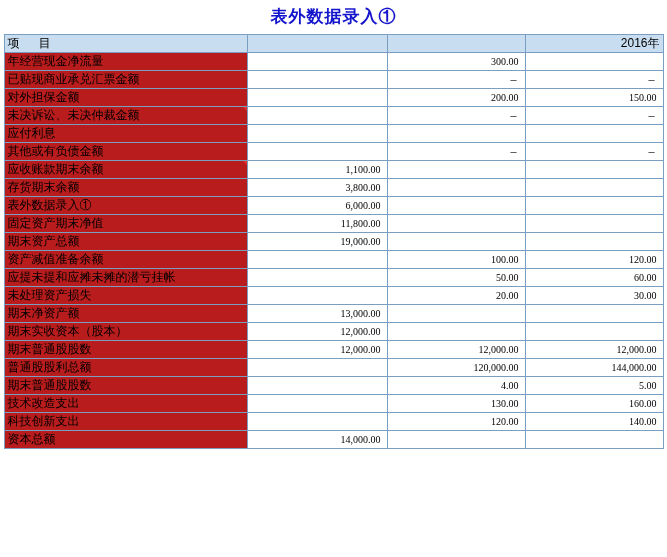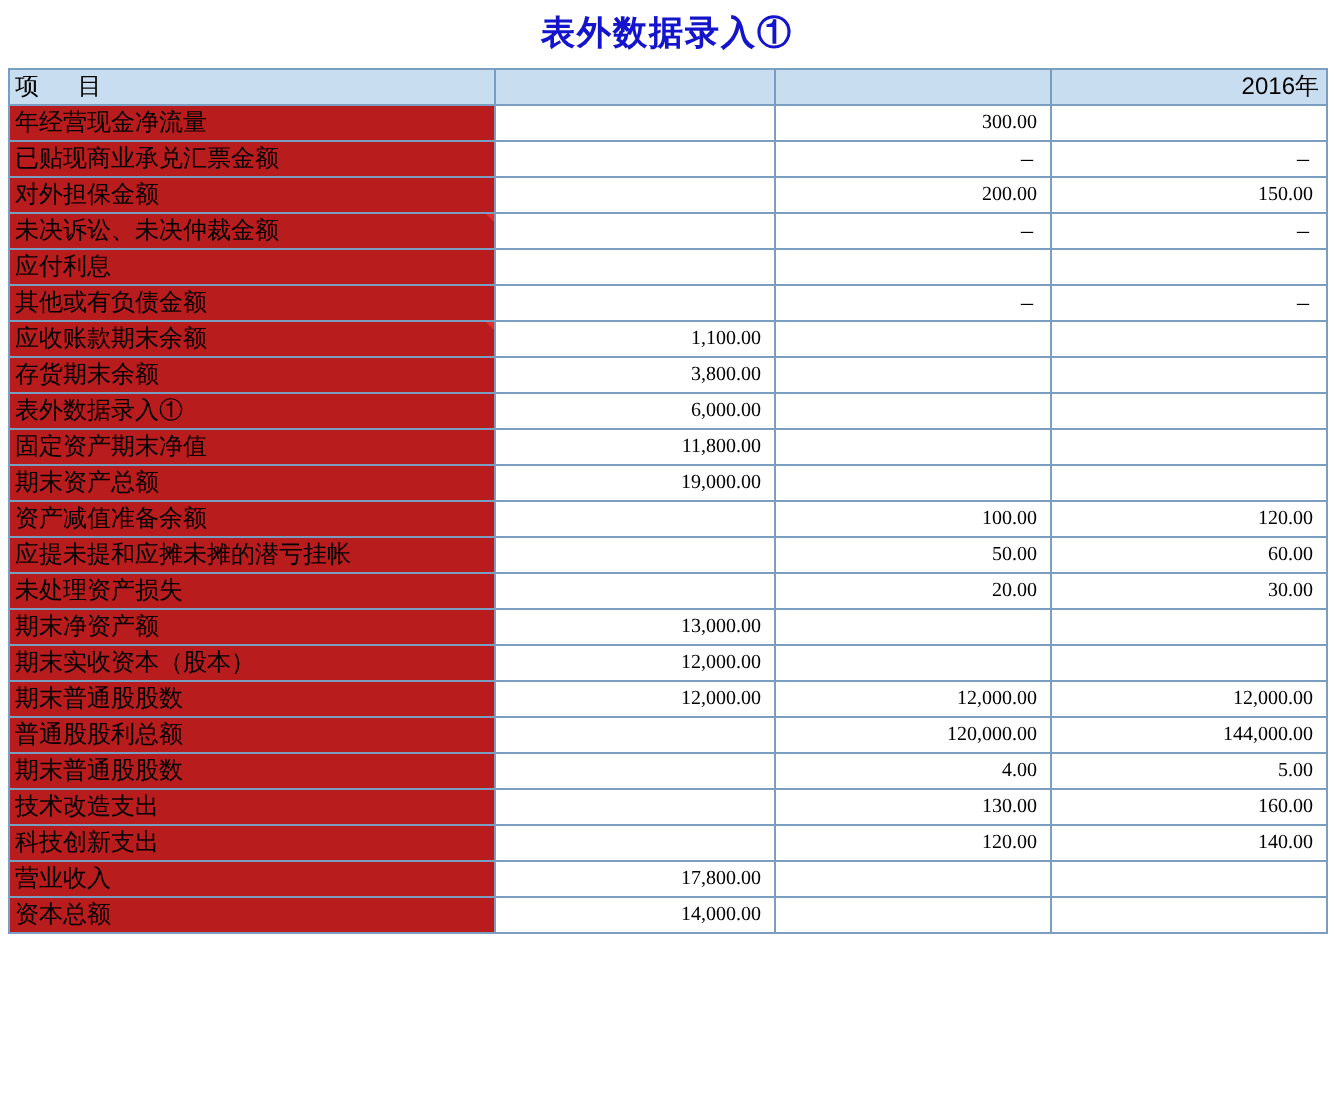--- a/index.html
+++ b/index.html
@@ -230,26 +230,20 @@
           <td class="num">130.00</td>
           <td class="num">160.00</td>
         </tr>
         <tr>
           <td class="label">科技创新支出</td>
           <td class="blank"></td>
           <td class="num">120.00</td>
           <td class="num">140.00</td>
         </tr>
         <tr>
-          <td class="label">营业收入</td>
-          <td class="num">17,800.00</td>
-          <td class="blank"></td>
-          <td class="blank"></td>
-        </tr>
-        <tr>
           <td class="label">资本总额</td>
           <td class="num">14,000.00</td>
           <td class="blank"></td>
           <td class="blank"></td>
         </tr>
       </tbody>
   </table>
 </div>
 
 </body></html>

